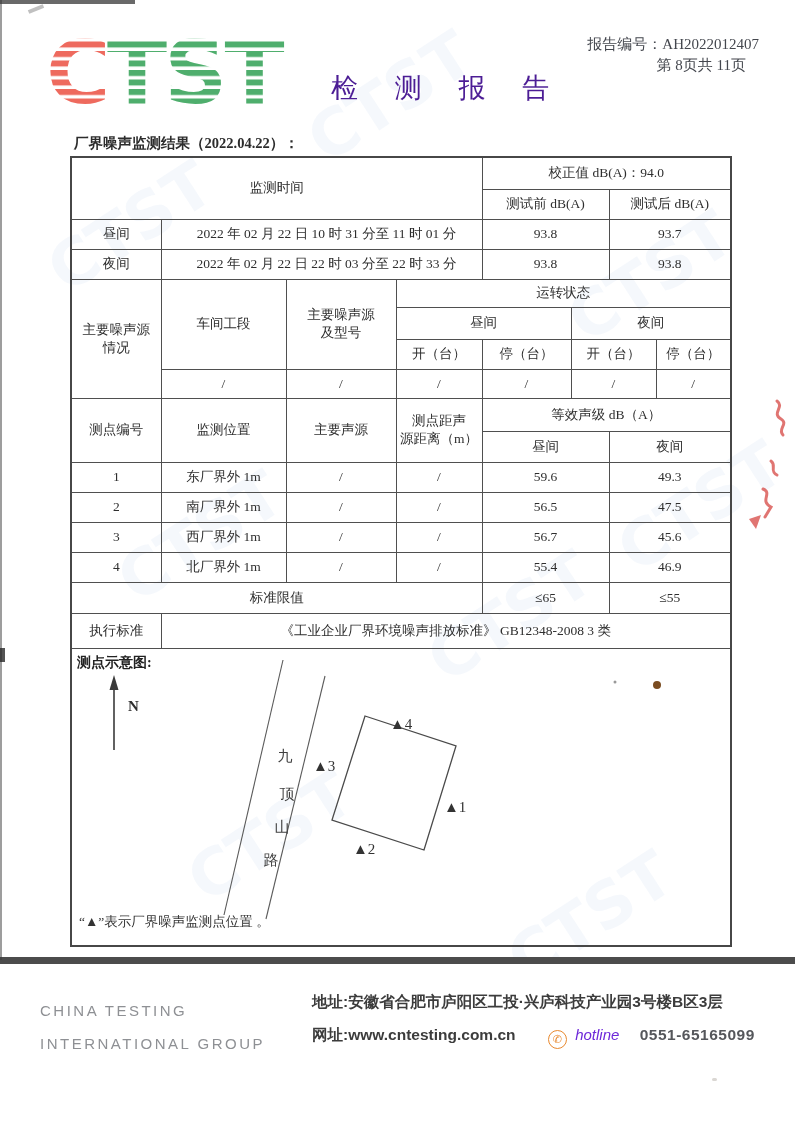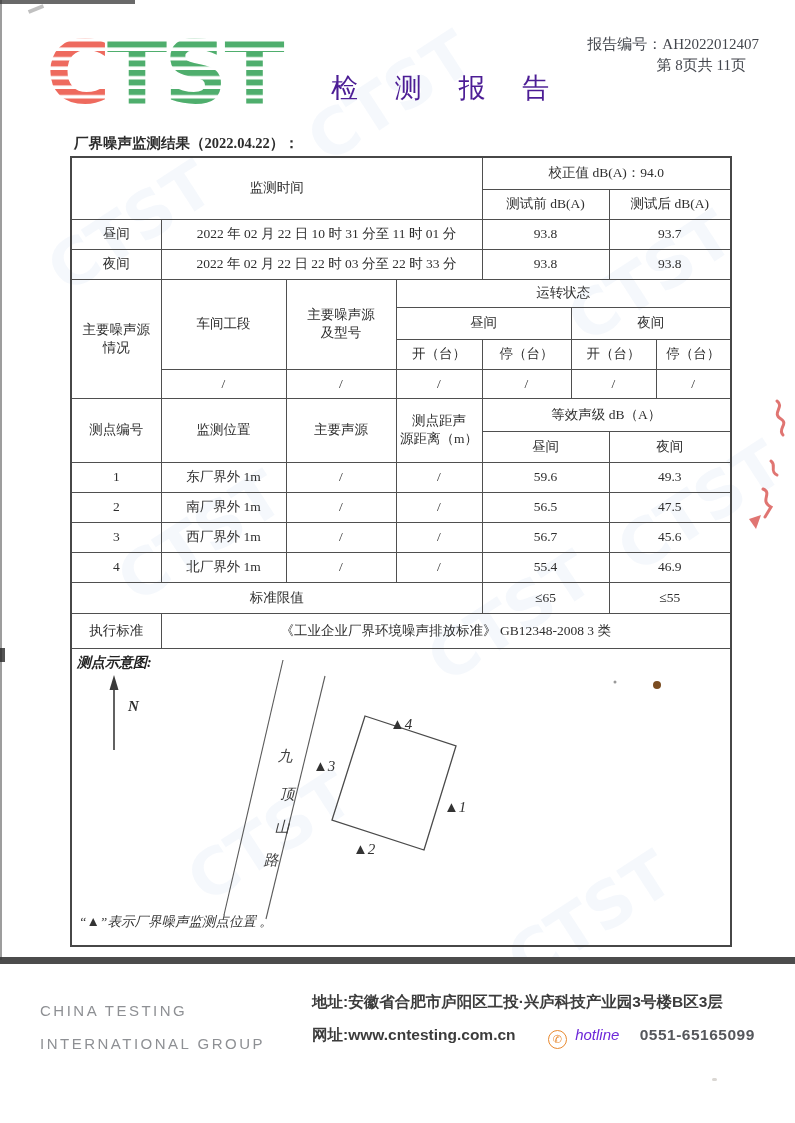--- a/index.html
+++ b/index.html
@@ -33,21 +33,21 @@
     font-size:14.5px;font-weight:bold;color:#2c2c2c;}
   
   .main-table{position:absolute;left:70px;top:156px;z-index:2;
     width:660px;border-collapse:collapse;table-layout:fixed;
     font-size:13.5px;color:#2e2e2e;}
   .main-table td,.main-table th{
     border:1px solid #4f4f4f;padding:0;text-align:center;vertical-align:middle;
     font-weight:normal;overflow:hidden;}
   .main-table{border:2px solid #474747;}
   .cell-left{text-align:right;padding-left:10px !important;}
-  .diagram-cell{position:relative;height:296px;font-style:italic;}
+  .diagram-cell{position:relative;height:296px;}
   .diagram-title{position:absolute;left:5px;top:5px;font-weight:bold;font-size:14px;color:#222;}
   .diagram-note{position:absolute;left:7px;top:264px;font-size:13.5px;color:#333;}
   .diagram-svg{position:absolute;left:0;top:0;}
   
   .footer-sep{position:absolute;left:0;top:957px;width:795px;height:7px;background:#4c4c4c;z-index:2;}
   .footer{position:absolute;left:0;top:964px;width:795px;height:159px;background:#fff;z-index:2;
     font-family:"Liberation Sans","DejaVu Sans",sans-serif;}
   .company{position:absolute;left:40px;top:30px;color:#8e9094;font-size:15px;letter-spacing:2.5px;line-height:33px;white-space:nowrap;}
   .addr-line{position:absolute;left:312px;top:28px;color:#3c3c3c;font-size:15.5px;font-weight:bold;white-space:nowrap;}
   .web-line{position:absolute;left:312px;top:61px;color:#3c3c3c;font-size:15.5px;font-weight:bold;white-space:nowrap;}

